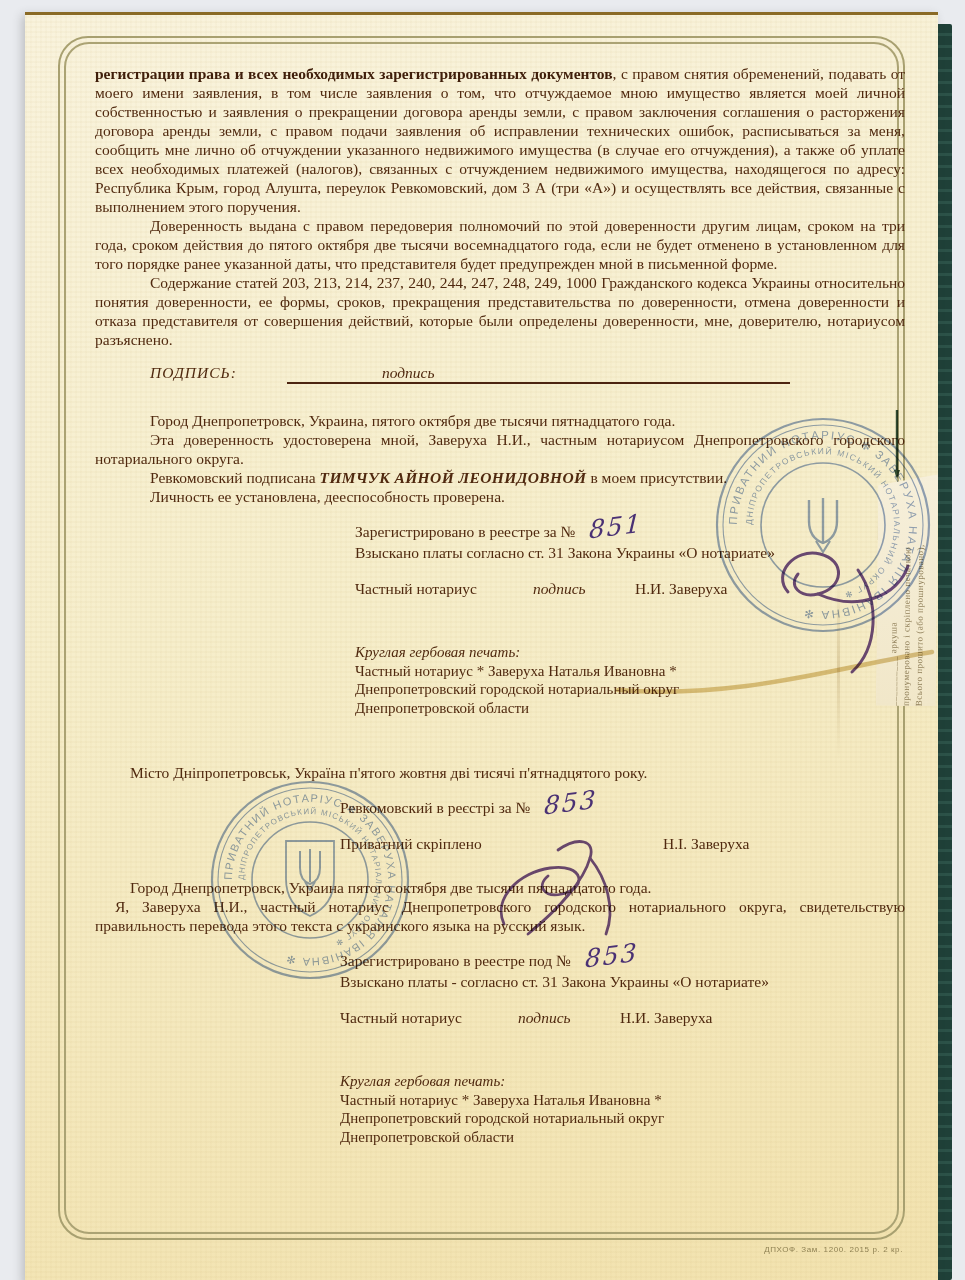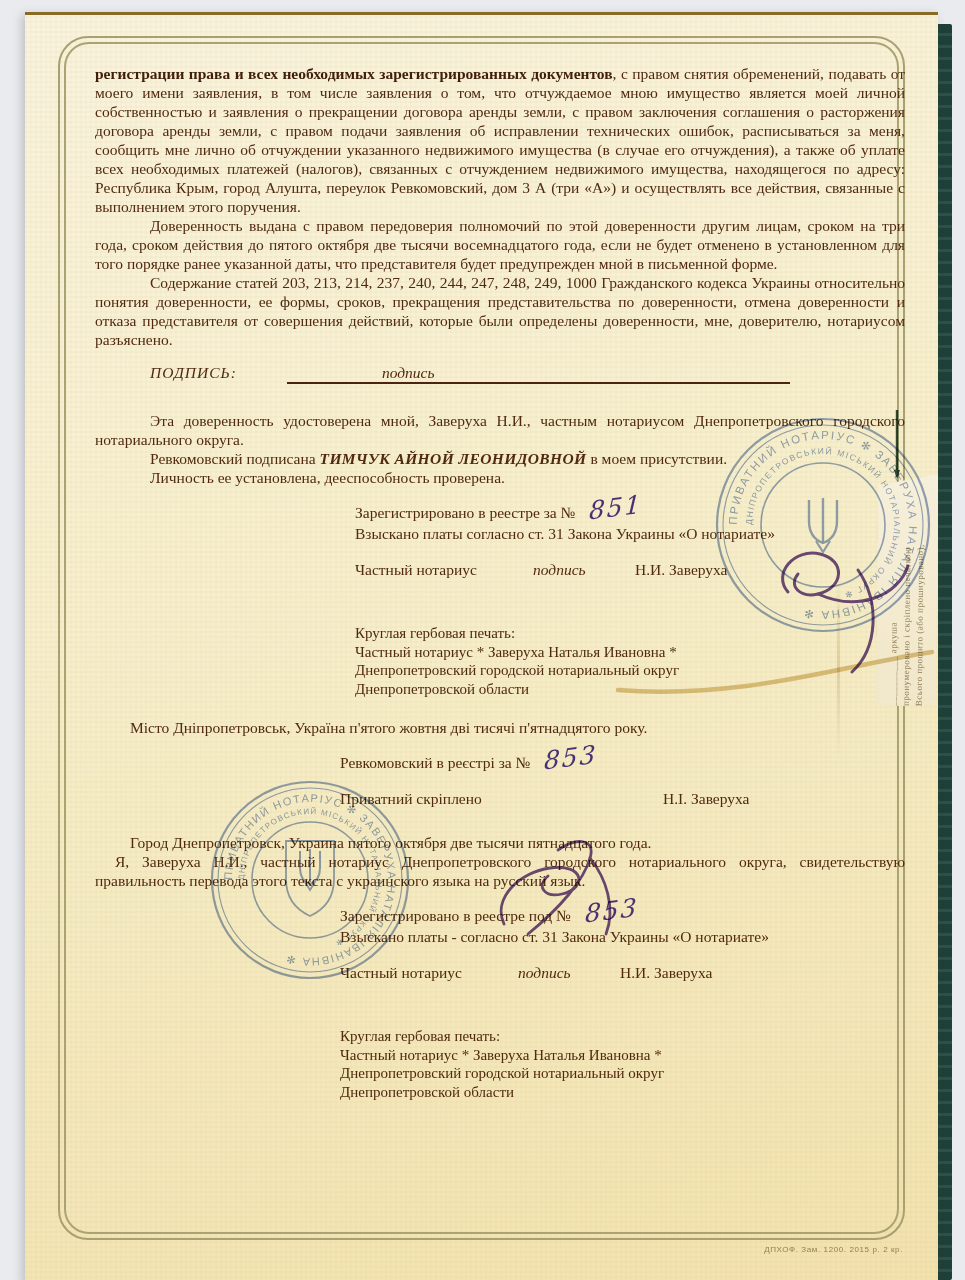--- a/index.html
+++ b/index.html
@@ -49,27 +49,27 @@
   .sig-underline{flex:1;border-bottom:2px solid #4c2410;margin-left:14px;padding:0 0 0 95px;}
   .sig-underline i{font-style:italic;}
   .ru-block{margin-top:27px;}
   .reg-block{margin-left:260px;margin-top:15px;line-height:21px;}
   .reg-block.ua{margin-left:245px;}
   .notary-row{margin-top:15px;display:flex;align-items:baseline;}
   .notary-row .lbl{display:inline-block;width:178px;}
   .notary-row .pod{display:inline-block;width:102px;font-style:italic;}
   .notary-row .spacer{display:inline-block;width:145px;}
   .seal-note{margin-top:16px;line-height:18.5px;font-size:15px;}
-  .seal-note .ttl{margin-top:44px;}
+  .seal-note .ttl{font-style:italic;margin-top:44px;}
   .hand{
     display:inline-block;font-family:"DejaVu Serif",serif;font-style:italic;
     color:#4a3174;font-size:25px;line-height:10px;margin-left:14px;
     transform:rotate(-7deg) skewX(-10deg);letter-spacing:2px;position:relative;top:-2px;
   }
-  .ua-sect{margin-top:20px;}
+  .ua-sect{margin-top:46px;}
   .ru2-sect{margin-top:24px;}
   .fineprint{
     position:absolute;right:62px;bottom:26px;z-index:3;
     font-family:"Liberation Sans",sans-serif;font-size:8px;color:#8f8153;letter-spacing:.6px;text-align:center;
   }
   
   .sticker{
     position:absolute;left:877px;top:474px;width:60px;height:232px;z-index:5;
     background:linear-gradient(180deg,#f6efda,#f1e7c9);
     box-shadow:-3px 2px 5px rgba(80,60,20,.25);
@@ -104,20 +104,21 @@
     <p><b>регистрации права и всех необходимых зарегистрированных документов</b><span>, с правом снятия обременений, подавать от моего имени заявления, в том числе заявления о том, что отчуждаемое мною имущество является моей личной собственностью и заявления о прекращении договора аренды земли, с правом заключения соглашения о расторжения договора аренды земли, с правом подачи заявления об исправлении технических ошибок, расписываться за меня, сообщить мне лично об отчуждении указанного недвижимого имущества (в случае его отчуждения), а также об уплате всех необходимых платежей (налогов), связанных с отчуждением недвижимого имущества, находящегося по адресу: Республика Крым, город Алушта, переулок Ревкомовский, дом 3 А (три  «А») и осуществлять все действия, связанные с выполнением этого поручения.</span></p>
     <p class="ind">Доверенность выдана с правом передоверия полномочий по этой доверенности другим лицам, сроком на три года, сроком действия до пятого октября две тысячи восемнадцатого года, если не будет отменено в установленном для того порядке ранее указанной даты, что представителя будет предупрежден мной в письменной форме.</p>
     <p class="ind">Содержание статей 203, 213, 214, 237, 240, 244, 247, 248, 249, 1000 Гражданского кодекса Украины относительно понятия доверенности, ее формы, сроков, прекращения представительства по доверенности, отмена доверенности и отказа представителя от совершения действий, которые были определены доверенности, мне, доверителю, нотариусом разъяснено.</p>
 
     <div class="sig-row">
       <span class="sig-label">ПОДПИСЬ:</span>
       <span class="sig-underline"><i>подпись</i></span>
     </div>
 
     <div class="ru-block">
+      <p class="ind">Город Днепропетровск, Украина, пятого октября две тысячи пятнадцатого года.</p>
       <p class="ind">Эта доверенность удостоверена мной, Заверуха Н.И., частным нотариусом Днепропетровского городского нотариального округа.</p>
       <p class="ind"><span>Ревкомовский подписана </span><span class="caps-it">ТИМЧУК АЙНОЙ ЛЕОНИДОВНОЙ</span><span> в моем присутствии.</span></p>
       <p class="ind">Личность ее установлена, дееспособность проверена.</p>
     </div>
 
     <div class="reg-block">
       <div><span>Зарегистрировано в реестре за №</span><span class="hand">851</span></div>
       <div>Взыскано платы согласно ст. 31 Закона Украины «О нотариате»</div>
       <div class="notary-row">
         <span class="lbl">Частный нотариус</span>

